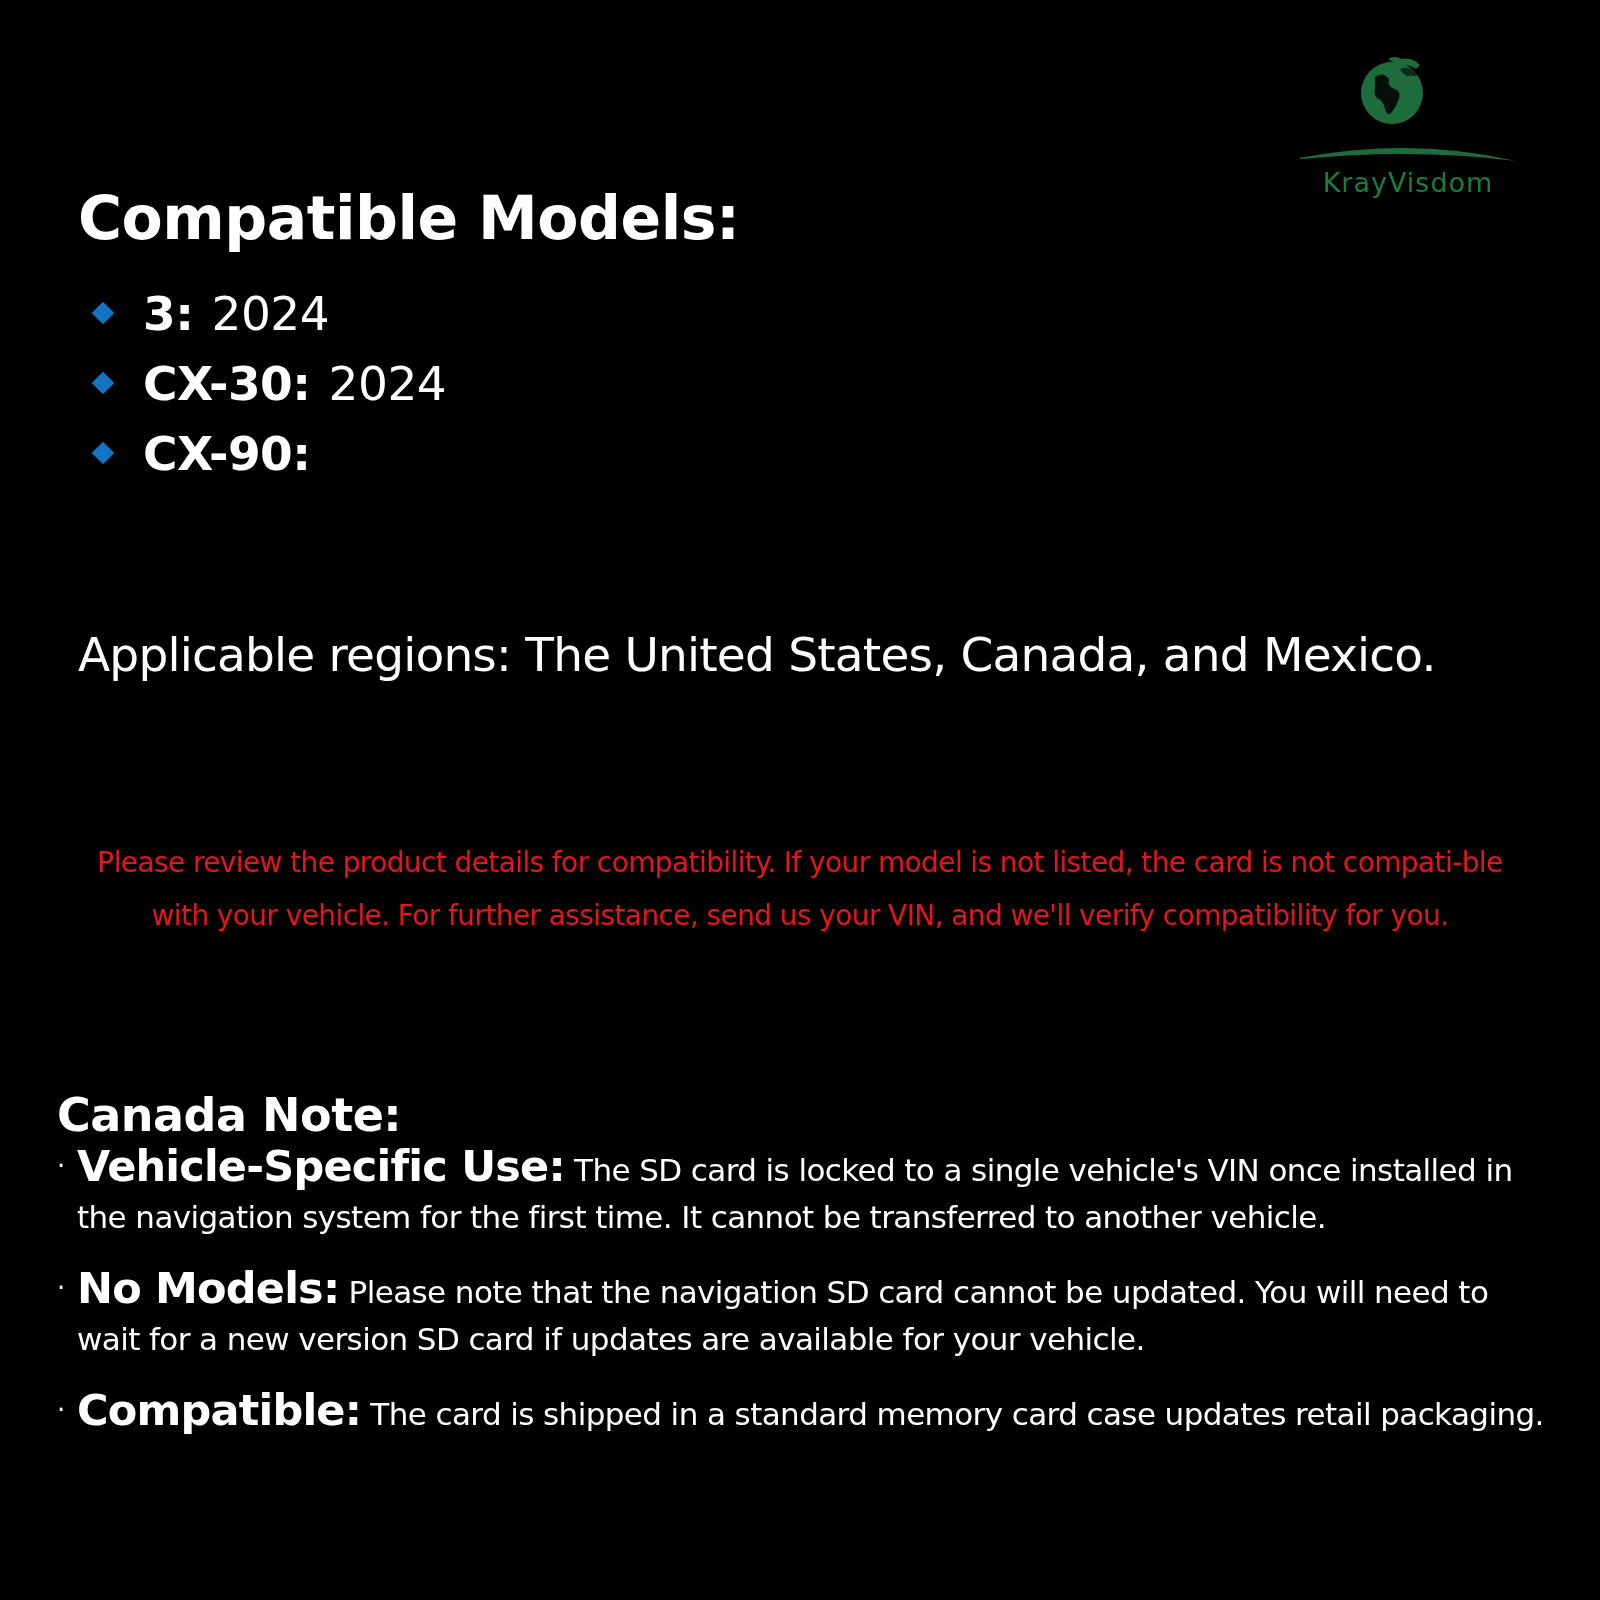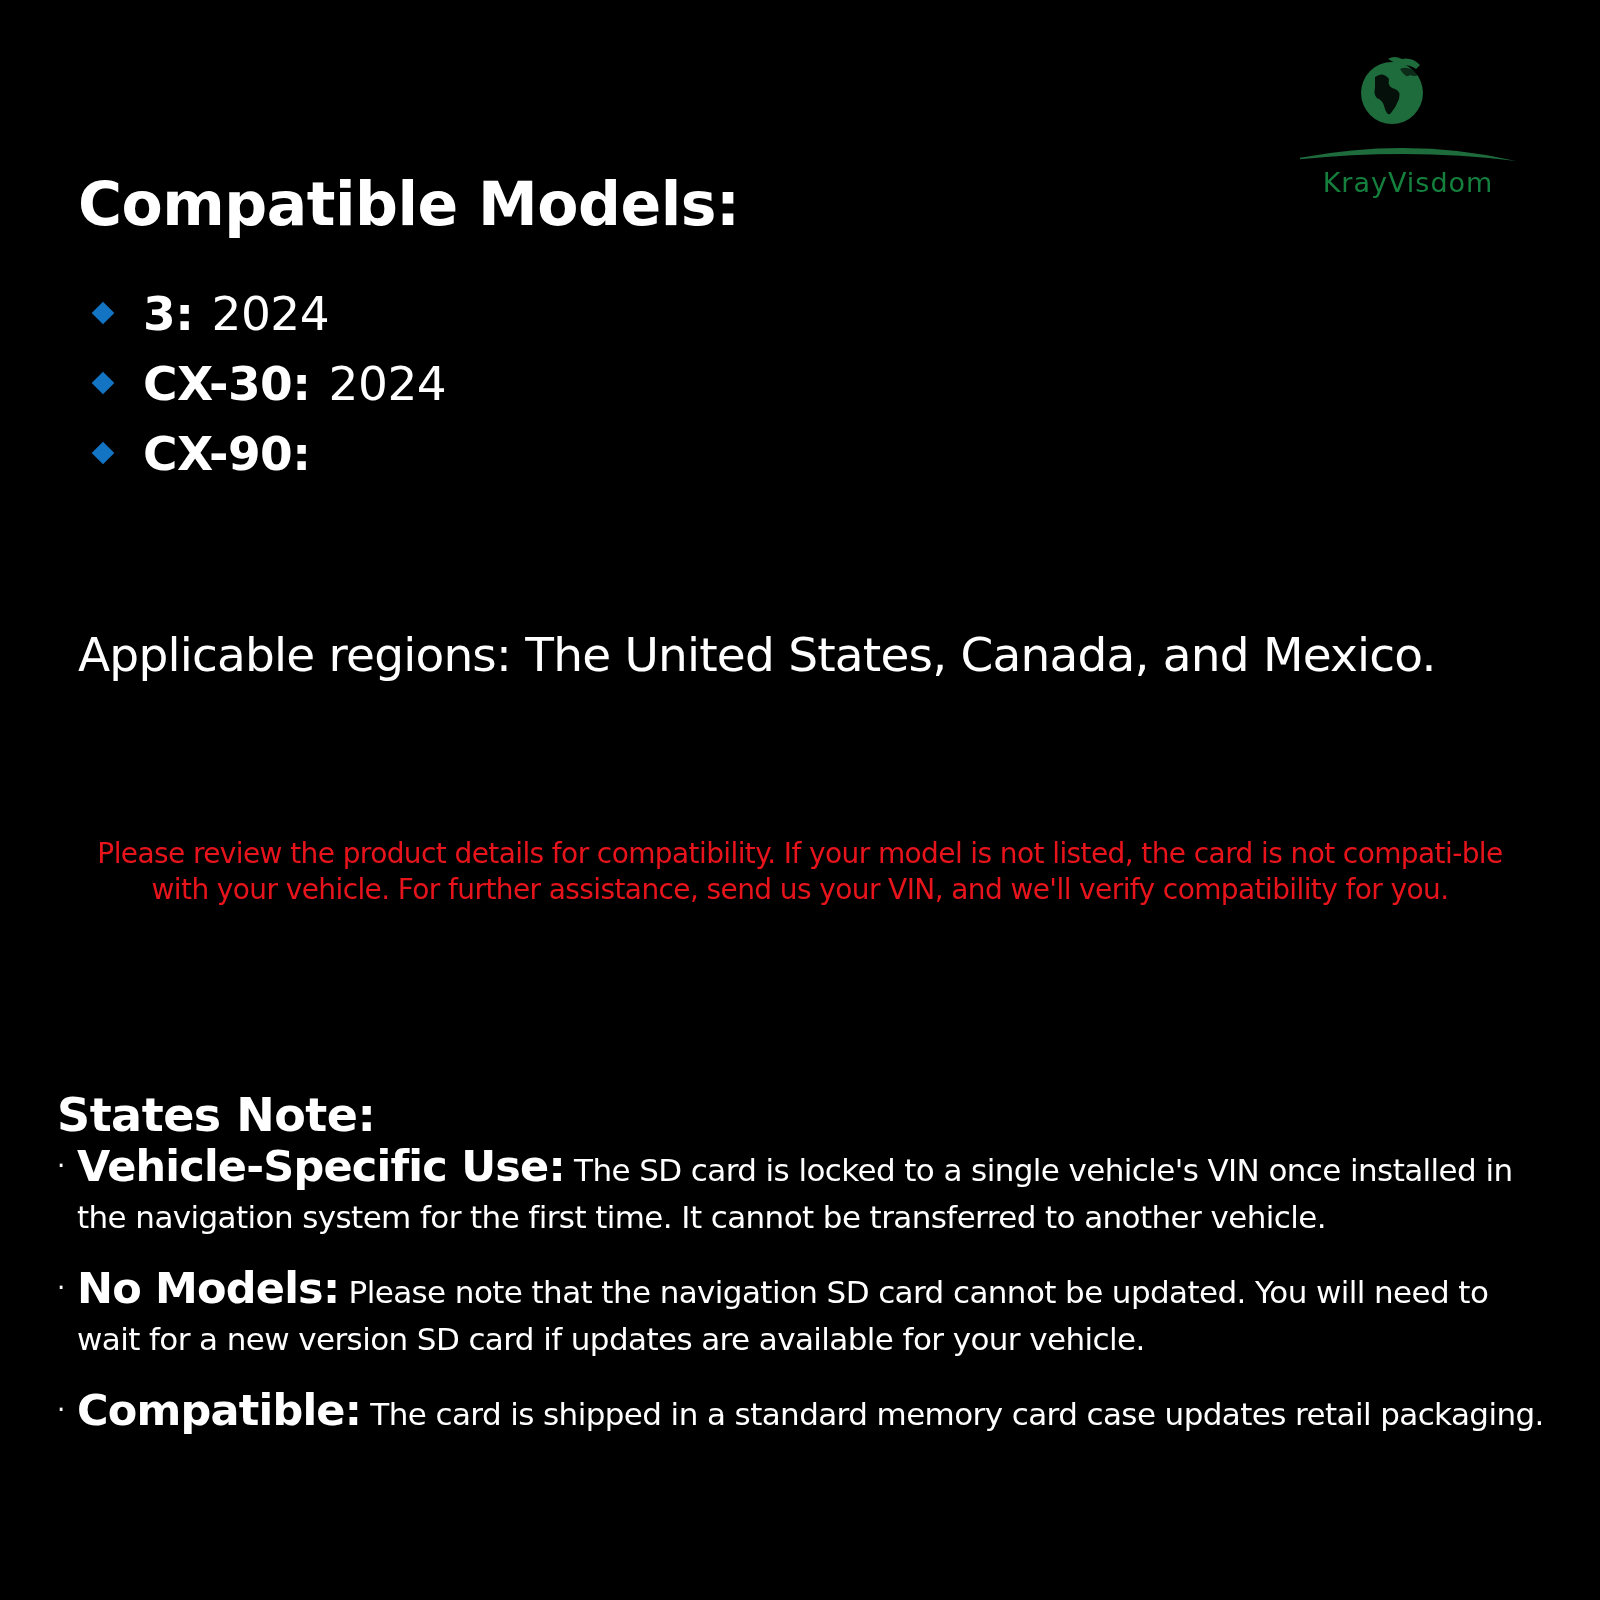--- a/index.html
+++ b/index.html
@@ -30,21 +30,21 @@
       width: 216px;
       text-align: center;
       font-family: "DejaVu Sans", sans-serif;
       font-size: 27px;
       letter-spacing: 1px;
       color: #15803d;
     }
     .title {
       position: absolute;
       left: 78px;
-      top: 164px;
+      top: 178px;
       margin: 0;
       font-family: "DejaVu Sans", sans-serif;
       font-weight: bold;
       font-size: 60px;
       line-height: 80px;
       letter-spacing: -0.5px;
     }
     .models {
       position: absolute;
       left: 90px;
@@ -81,21 +81,21 @@
     }
     .regions b { font-weight: normal; }
     .warning {
       position: absolute;
       left: 70px;
       top: 836px;
       width: 1460px;
       text-align: center;
       color: #e8141c;
       font-size: 28px;
-      line-height: 36px;
+      line-height: 53px;
       letter-spacing: -0.6px;
     }
     .note-title {
       position: absolute;
       left: 57px;
       top: 1085px;
       margin: 0;
       font-weight: bold;
       font-size: 46px;
       line-height: 60px;
@@ -159,21 +159,21 @@
   </li>
 </ul>
 
 <div class="regions">
   <b>Applicable regions:</b>
   <span>The United States, Canada, and Mexico.</span>
 </div>
 
 <div class="warning">Please review the product details for compatibility. If your model is not listed, the card is not compati-ble with your vehicle. For further assistance, send us your VIN, and we'll verify compatibility for you.</div>
 
-<h2 class="note-title">States Note:</h2>
+<h2 class="note-title">Canada Note:</h2>
 
 <ul class="notes">
   <li>
     <span class="dot">·</span>
     <b>Vehicle-Specific Use:</b>
     <span>The SD card is locked to a single vehicle's VIN once installed in the navigation system for the first time. It cannot be transferred to another vehicle.</span>
   </li>
   <li>
     <span class="dot">·</span>
     <b>No Models:</b>

